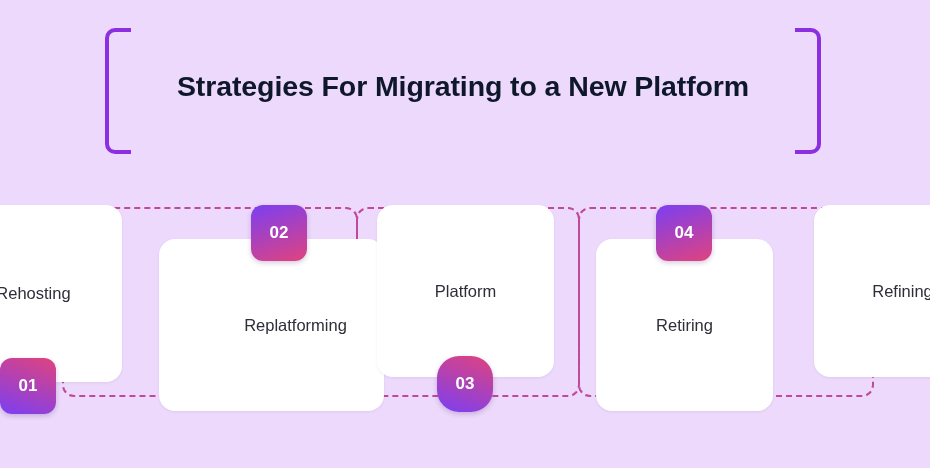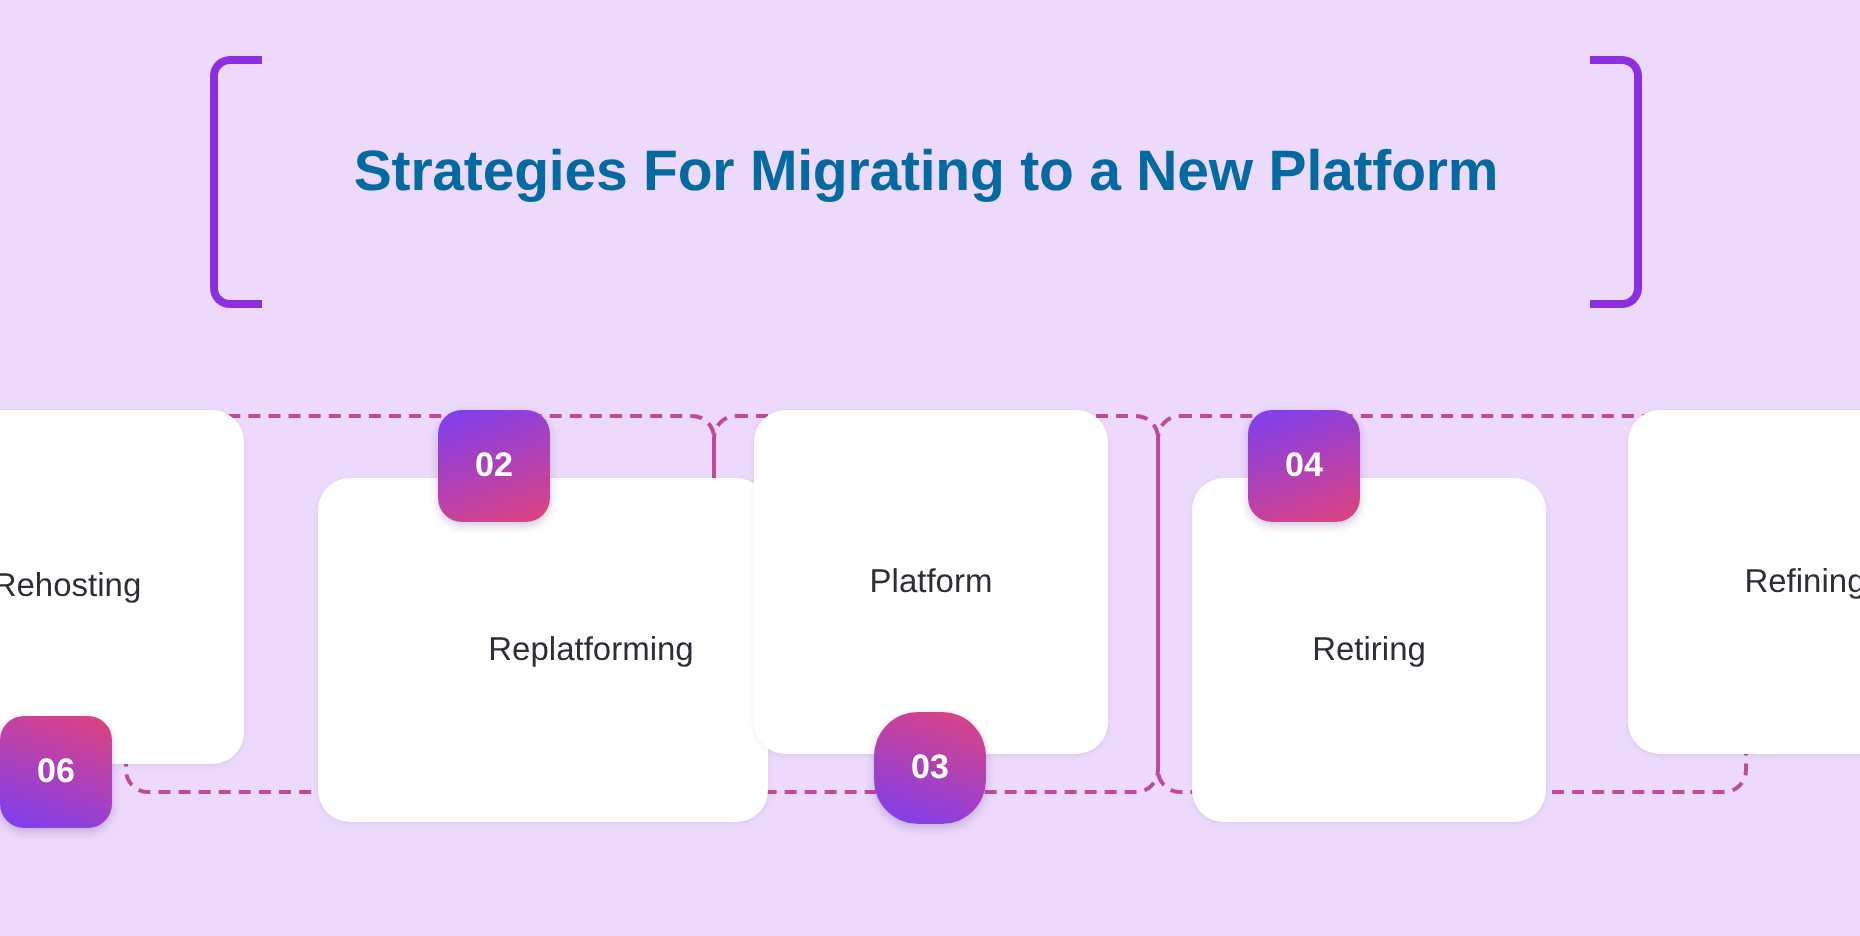--- a/index.html
+++ b/index.html
@@ -46,21 +46,21 @@
   #title-text {
     position: absolute;
     left: 22px;
     right: 22px;
     top: 50%;
     transform: translateY(-50%);
     text-align: center;
     font-size: 28.5px;
     font-weight: bold;
     line-height: 1.6;
-    color: #0369a1;
+    color: #0f172a;
     letter-spacing: -0.1px;
   }
 
   
   #flow {
     position: absolute;
     left: 0;
     top: 190px;
     width: 930px;
     height: 278px;
@@ -121,21 +121,21 @@
     height: 56px;
     border-radius: 12px;
     display: flex;
     align-items: center;
     justify-content: center;
     color: #ffffff;
     font-size: 17px;
     font-weight: bold;
     box-shadow: 0 2px 5px rgba(70,20,110,0.22);
   }
-  .badge.up { background: linear-gradient(160deg,#7b3ff2 0%, #e0437e 100%); }
+  .badge.up { background: linear-gradient(160deg,#7b3ff2 0%, #e0437e 100%); margin-left: 32px; }
   .badge.down { background: linear-gradient(20deg,#7b3ff2 0%, #e0437e 100%); }
 
   
   #card-0 { left: -55px; top: 15px; width: 177px; height: 177px; }
   #card-1 { left: 159px; top: 49px; width: 177px; height: 363px; height: 172px; padding-left: 48px; }
   #card-2 { left: 377px; top: 15px; width: 177px; height: 172px; }
   #card-3 { left: 596px; top: 49px; width: 177px; height: 172px; }
   #card-4 { left: 814px; top: 15px; width: 177px; height: 172px; }
 
   
@@ -172,21 +172,21 @@
     <span>Platform</span>
   </div>
   <div class="card" id="card-3">
     <span>Retiring</span>
   </div>
   <div class="card" id="card-4">
     <span>Refining</span>
   </div>
 
   <div class="badge down" id="badge-0">
-    <span>06</span>
+    <span>01</span>
   </div>
   <div class="badge up" id="badge-1">
     <span>02</span>
   </div>
   <div class="badge down" id="badge-2">
     <span>03</span>
   </div>
   <div class="badge up" id="badge-3">
     <span>04</span>
   </div>

